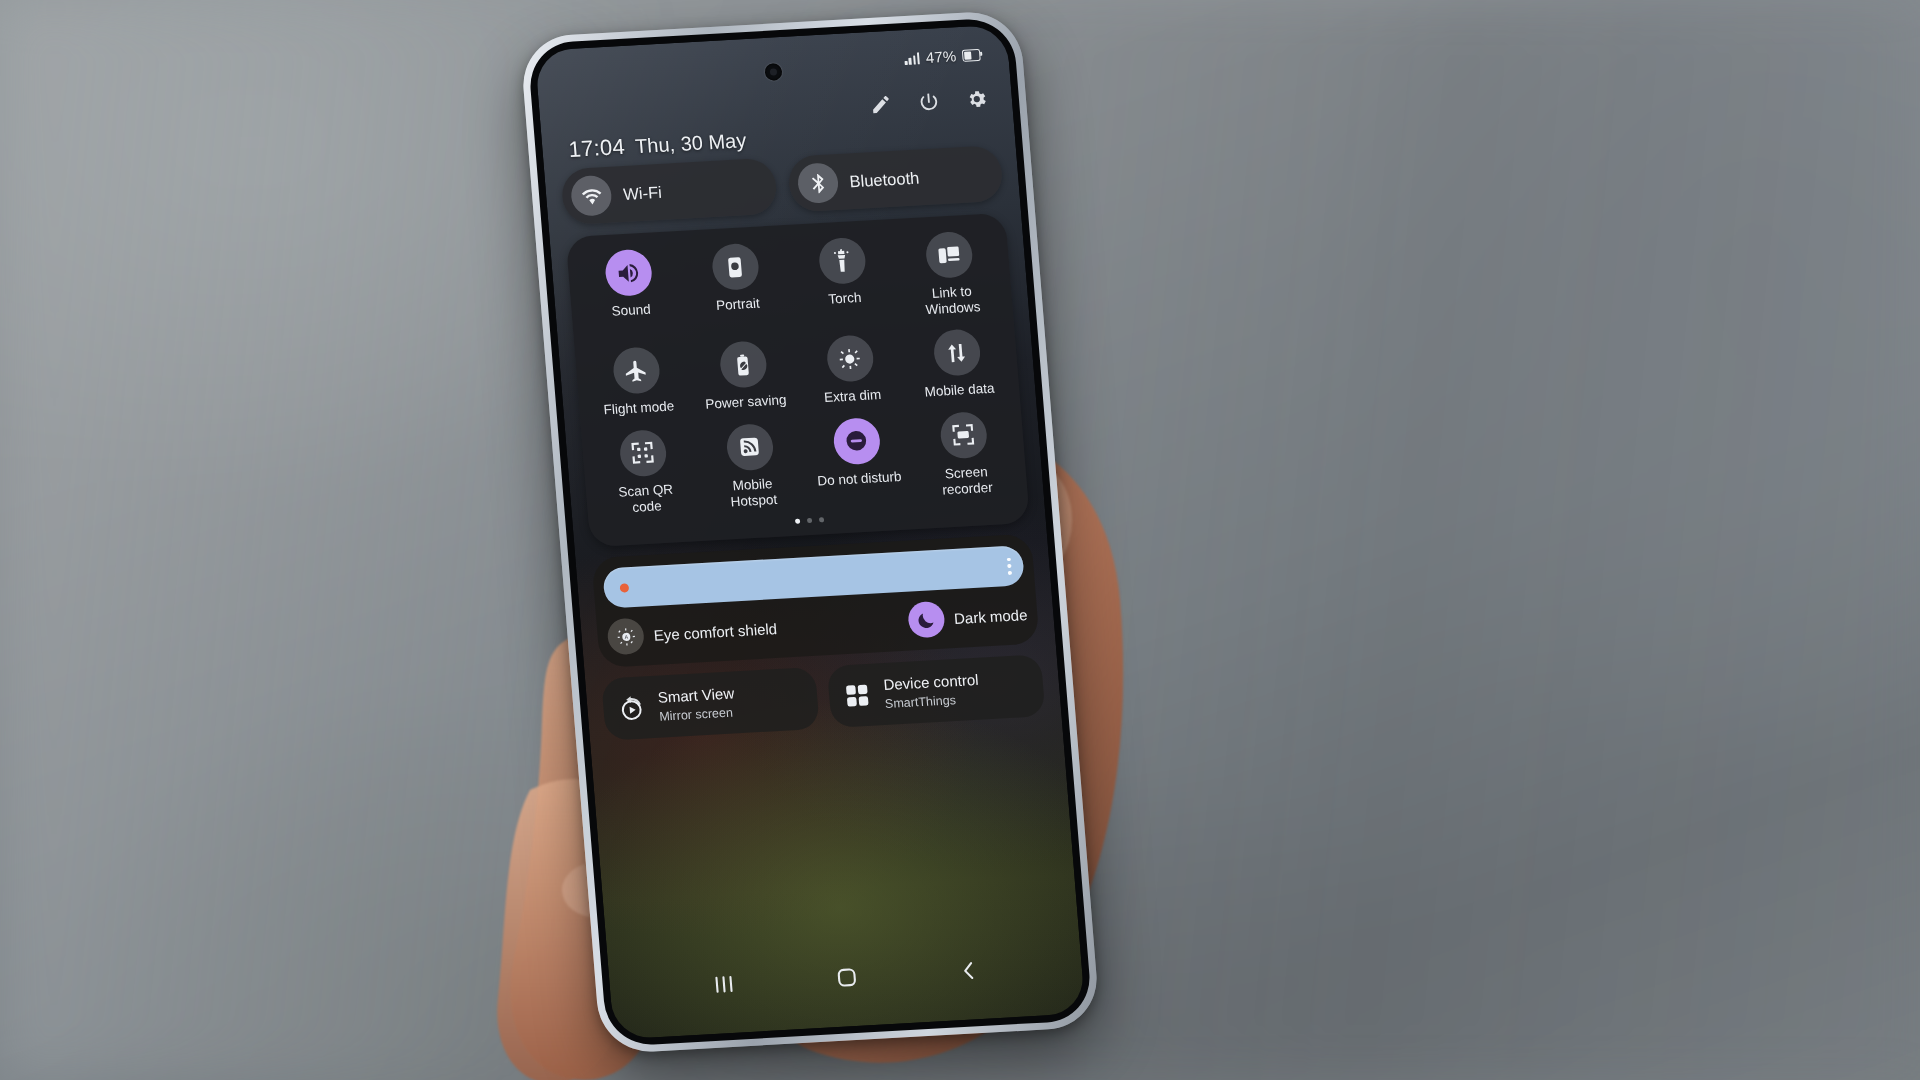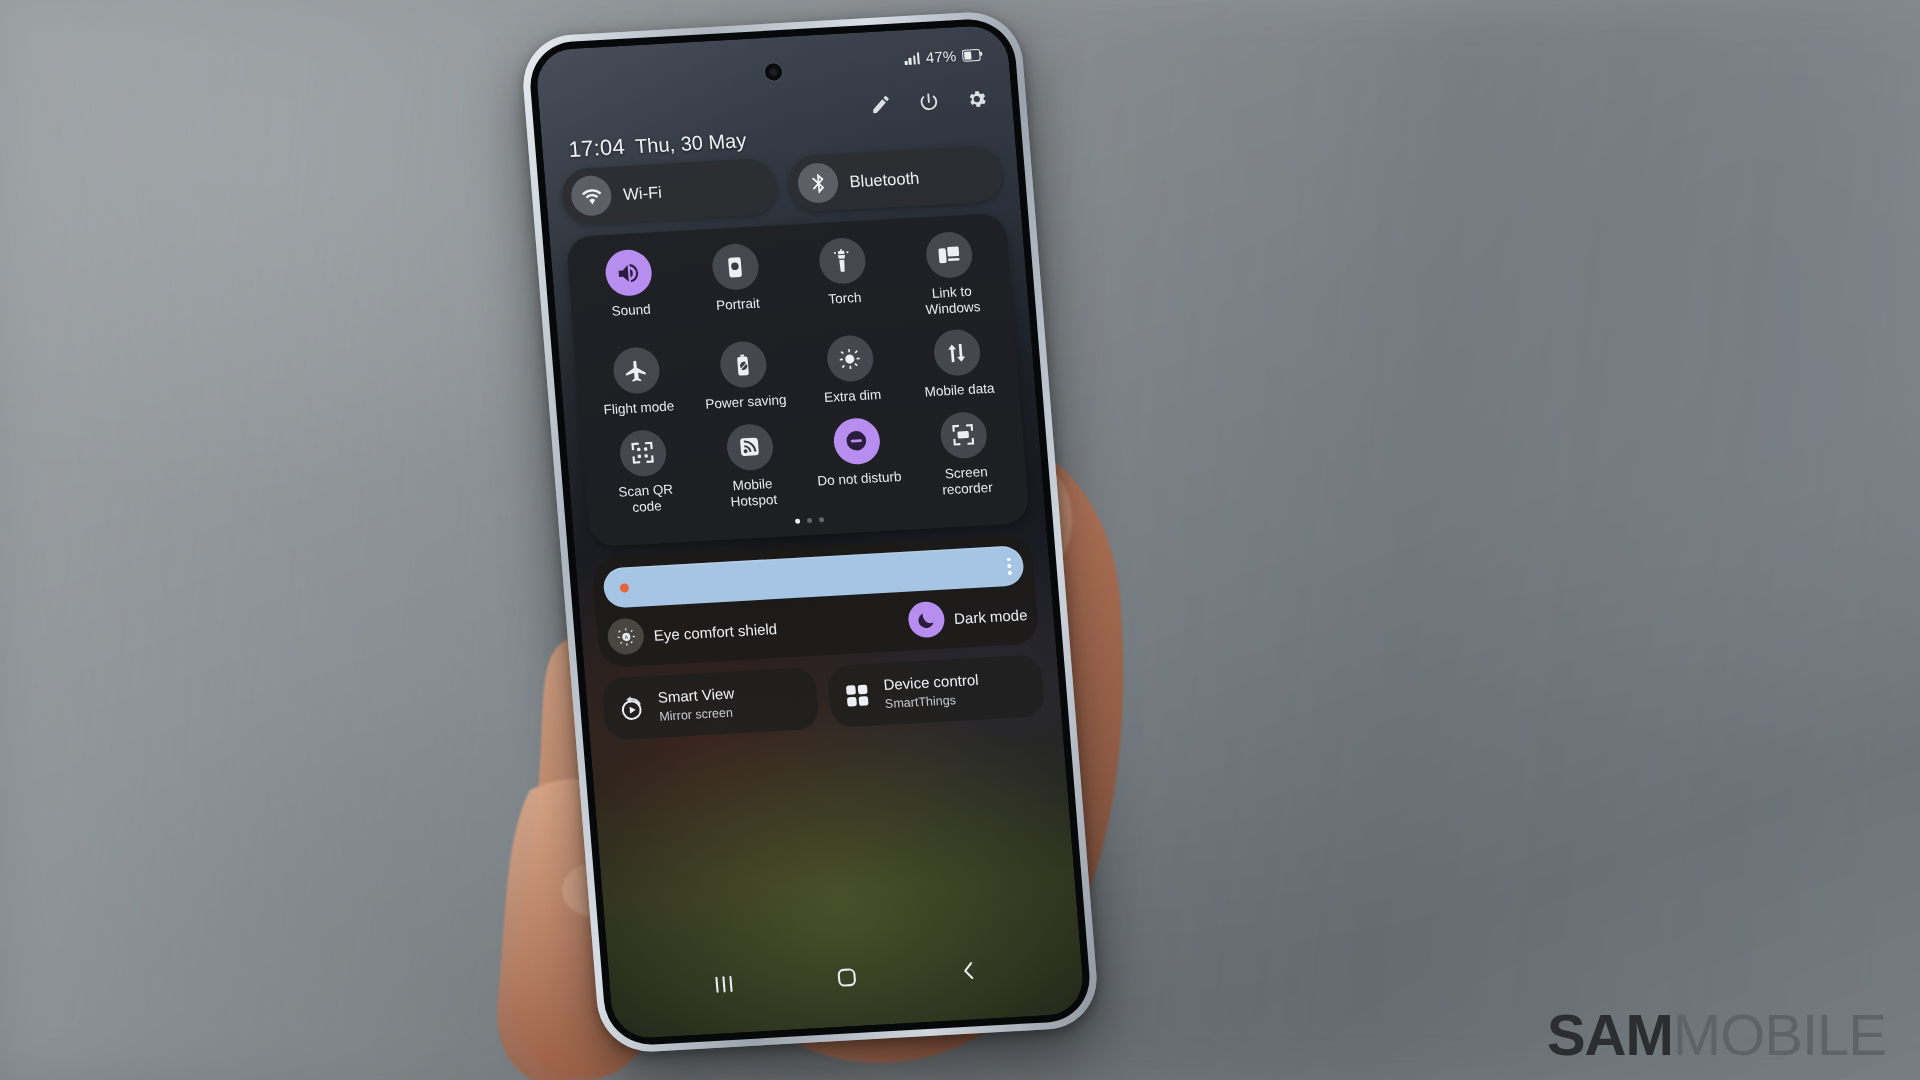--- a/index.html
+++ b/index.html
@@ -491,17 +491,14 @@
         <span class="navbtn">
           <svg width="20" height="22" viewBox="0 0 20 22">
               <path d="M13 3.5 6.5 11l6.5 7.5" stroke-linecap="round" stroke-linejoin="round"></path>
             </svg>
         </span>
       </div>
 
     </div>
   </div>
 
-  <div class="watermark">
-    <span class="sam">SAM</span><span class="mob">MOBILE</span>
-  </div>
 
 </div>
 
 </body></html>

